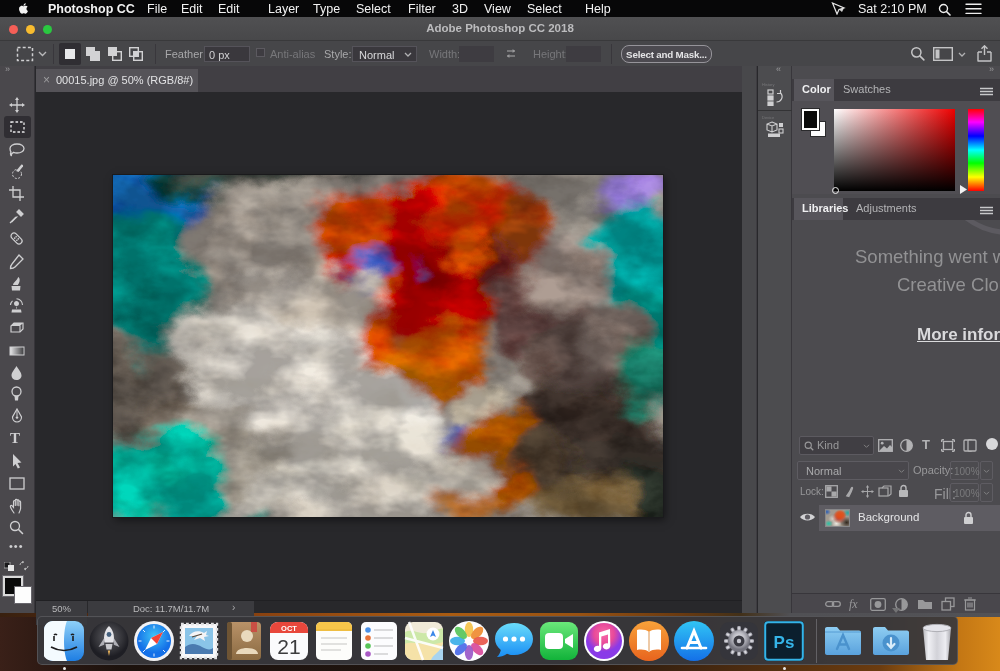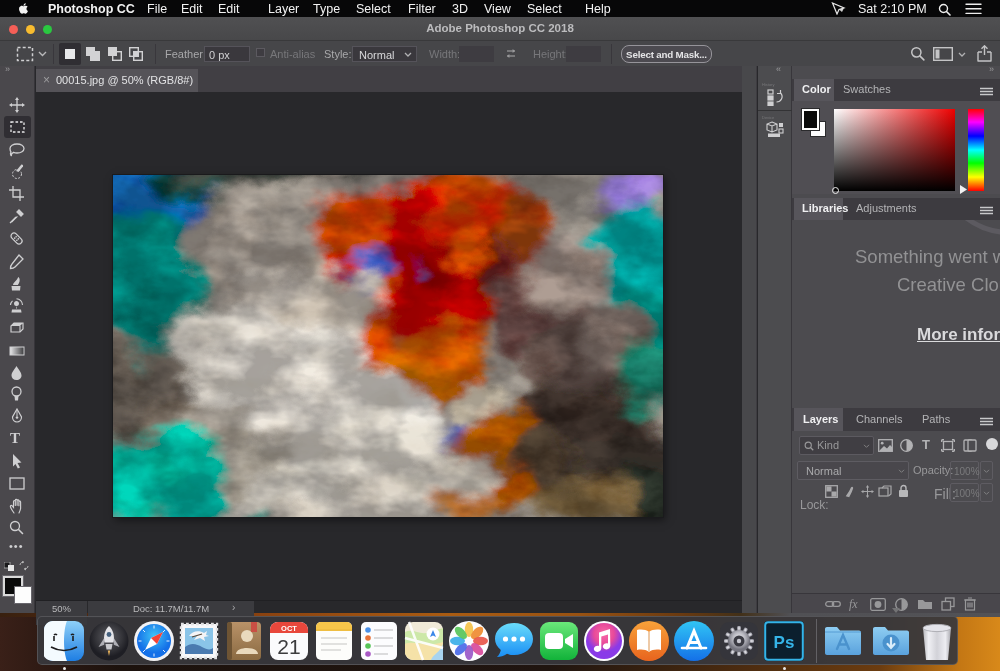--- a/index.html
+++ b/index.html
@@ -426,30 +426,20 @@
               </g>
             </svg>
 </div>
 <div style="position:absolute;left:0;top:154px;width:208px;height:139px;background:#4c4b4f;overflow:hidden;">
   <div style="position:absolute;left:143px;top:-135px;width:150px;height:150px;border:5px solid #5c5a60;border-radius:50%;"></div>
   <div style="position:absolute;left:63px;top:26px;color:#929294;font-size:18.5px;white-space:nowrap;">Something went wrong</div>
   <div style="position:absolute;left:105px;top:54px;color:#929294;font-size:18.5px;white-space:nowrap;">Creative Cloud desktop</div>
   <div style="position:absolute;left:125px;top:105px;color:#dadadc;font-size:17px;font-weight:700;text-decoration:underline;white-space:nowrap;">More information</div>
 </div>
 <div style="position:absolute;left:0;top:300px;width:208px;height:36px;background:#4c4b4f;"></div>
-<div class="ptabbar" style="top:342px;height:23px;">
-  <div class="ptab active" style="left:2px;width:49px;padding:5px 0 0 9px;font-weight:700;">Layers</div>
-  <div class="ptab" style="left:60px;width:62px;padding:5px 0 0 4px;">Channels</div>
-  <div class="ptab" style="left:122px;width:48px;padding:5px 0 0 8px;">Paths</div>
-  <svg class="hamb" style="top:9px" width="13" height="10" viewBox="0 0 13 10">
-              <g stroke="#c8c8ca" stroke-width="1.3">
-                <path d="M0 1.5 H13 M0 4.5 H13 M0 7.5 H13"></path>
-              </g>
-            </svg>
-</div>
 <div id="lrow1" style="position:absolute;left:0;top:365px;width:208px;height:30px;">
   <div style="position:absolute;left:7px;top:5px;width:75px;height:19px;background:#403e43;border:1px solid #5c5a60;border-radius:2px;"></div>
   <svg style="position:absolute;left:12px;top:10px" width="10" height="10" viewBox="0 0 13 13">
               <circle cx="5.5" cy="5.5" r="4" fill="none" stroke="#98989a" stroke-width="1.5"></circle>
               <path d="M8.5 8.5 L12 12" stroke="#98989a" stroke-width="1.6"></path>
             </svg>
   <span style="position:absolute;left:25px;top:8px;color:#98989a;font-size:11px;">Kind</span>
   <svg style="position:absolute;left:71px;top:13px" width="7" height="5" viewBox="0 0 8 6">
               <path d="M1 1 L4 4 L7 1" fill="none" stroke="#808082" stroke-width="1.2"></path>
             </svg>
@@ -483,21 +473,21 @@
               <path d="M1 1 L4 4 L7 1" fill="none" stroke="#808082" stroke-width="1.2"></path>
             </svg>
   <span style="position:absolute;left:121px;top:3px;color:#98989a;font-size:11px;">Opacity:</span>
   <div style="position:absolute;left:158px;top:0px;width:29px;height:19px;border:1px solid #5e5c62;border-radius:2px;color:#7a7a7c;font-size:10px;padding:4px 0 0 3px;">100%</div>
   <div style="position:absolute;left:188px;top:0px;width:13px;height:19px;border:1px solid #5e5c62;border-radius:2px;"></div>
   <svg style="position:absolute;left:191px;top:8px" width="7" height="5" viewBox="0 0 8 6">
               <path d="M1 1 L4 4 L7 1" fill="none" stroke="#808082" stroke-width="1.2"></path>
             </svg>
 </div>
 <div id="lrow3" style="position:absolute;left:0;top:417px;width:208px;height:22px;">
-  <span style="position:absolute;left:8px;top:15px;color:#98989a;font-size:12px;">Lock:</span>
+  <span style="position:absolute;left:8px;top:3px;color:#98989a;font-size:10px;">Lock:</span>
   <svg style="position:absolute;left:33px;top:2px" width="13" height="13" viewBox="0 0 13 13">
               <rect x="0.7" y="0.7" width="11.6" height="11.6" fill="none" stroke="#a8a8aa" stroke-width="1.3"></rect>
               <rect x="1.4" y="1.4" width="5.1" height="5.1" fill="#a8a8aa"></rect>
               <rect x="6.5" y="6.5" width="5.1" height="5.1" fill="#a8a8aa"></rect>
             </svg>
   <svg style="position:absolute;left:52px;top:2px" width="13" height="13" viewBox="0 0 15 15">
               <path d="M2 13 L6 7 L8 3 C9 1 11 2 10.5 4 L9 8 L6 14 Z" fill="#a8a8aa"></path>
             </svg>
   <svg style="position:absolute;left:69px;top:2px" width="13" height="13" viewBox="0 0 16 16">
               <g stroke="#a8a8aa" stroke-width="1.2" fill="#a8a8aa">
@@ -516,20 +506,42 @@
             </svg>
   <svg style="position:absolute;left:106px;top:1px" width="11" height="14" viewBox="0 0 11 14">
               <rect x="1" y="6" width="9" height="7" rx="1" fill="#b8b8ba"></rect>
               <path d="M3 6 V4 a2.5 2.5 0 0 1 5 0 V6" fill="none" stroke="#b8b8ba" stroke-width="1.4"></path>
             </svg>
   <span style="position:absolute;left:142px;top:3px;color:#98989a;font-size:14px;">Fill:</span>
   <div style="position:absolute;left:158px;top:0px;width:29px;height:19px;border:1px solid #5e5c62;border-radius:2px;color:#7a7a7c;font-size:10px;padding:4px 0 0 3px;">100%</div>
   <div style="position:absolute;left:188px;top:0px;width:13px;height:19px;border:1px solid #5e5c62;border-radius:2px;"></div>
   <svg style="position:absolute;left:191px;top:8px" width="7" height="5" viewBox="0 0 8 6">
               <path d="M1 1 L4 4 L7 1" fill="none" stroke="#808082" stroke-width="1.2"></path>
+            </svg>
+</div>
+<div id="lrow4" style="position:absolute;left:0;top:439px;width:208px;height:26px;">
+  <div style="position:absolute;left:27px;top:0;width:181px;height:26px;background:#5e5c62;"></div>
+  <svg style="position:absolute;left:7px;top:6px" width="17" height="12" viewBox="0 0 17 12">
+              <path d="M1 6 C4 1.5 13 1.5 16 6 C13 10.5 4 10.5 1 6 Z" fill="#d2d2d4"></path>
+              <circle cx="8.5" cy="6" r="2.6" fill="#5e5c62"></circle>
+            </svg>
+  <div id="layerthumb" style="position:absolute;left:33px;top:4px;width:25px;height:18px;border:1px solid #88888a;background:
+radial-gradient(7px 6px at 62% 30%, #e25018 0%, rgba(226,80,24,0.8) 50%, rgba(226,80,24,0) 90%),
+radial-gradient(9px 8px at 58% 45%, #d42c16 0%, rgba(212,44,22,0) 80%),
+radial-gradient(6px 5px at 45% 85%, #ece8e0 0%, rgba(236,232,224,0) 85%),
+radial-gradient(5px 4px at 12% 85%, #28c2a8 0%, rgba(40,194,168,0) 85%),
+radial-gradient(5px 4px at 4% 12%, #2a5db4 0%, rgba(42,93,180,0) 80%),
+radial-gradient(6px 5px at 94% 18%, #2aa4a0 0%, rgba(42,164,160,0) 80%),
+radial-gradient(8px 7px at 90% 78%, #33281f 0%, rgba(51,40,31,0) 85%),
+radial-gradient(6px 5px at 30% 55%, #d5cfc6 0%, rgba(213,207,198,0) 80%),
+#a29a90;"></div>
+  <span style="position:absolute;left:66px;top:6px;color:#e4e4e6;font-size:11.5px;">Background</span>
+  <svg style="position:absolute;left:171px;top:6px" width="11" height="14" viewBox="0 0 11 14">
+              <rect x="1" y="6" width="9" height="7" rx="1" fill="#cfcfd1"></rect>
+              <path d="M3 6 V4 a2.5 2.5 0 0 1 5 0 V6" fill="none" stroke="#cfcfd1" stroke-width="1.4"></path>
             </svg>
 </div>
 <div style="position:absolute;left:0;top:527px;width:208px;height:20px;background:#49474c;border-top:1px solid #38363b;">
   <svg style="position:absolute;left:33px;top:6px" width="16" height="8" viewBox="0 0 16 8">
               <g fill="none" stroke="#98989a" stroke-width="1.3">
                 <rect x="0.7" y="1.7" width="8" height="4.6" rx="2.3"></rect>
                 <rect x="7.3" y="1.7" width="8" height="4.6" rx="2.3"></rect>
               </g>
             </svg>
   <div style="position:absolute;left:57px;top:3px;color:#98989a;font-size:12px;font-style:italic;font-family:'Liberation Serif',serif;">fx</div>

